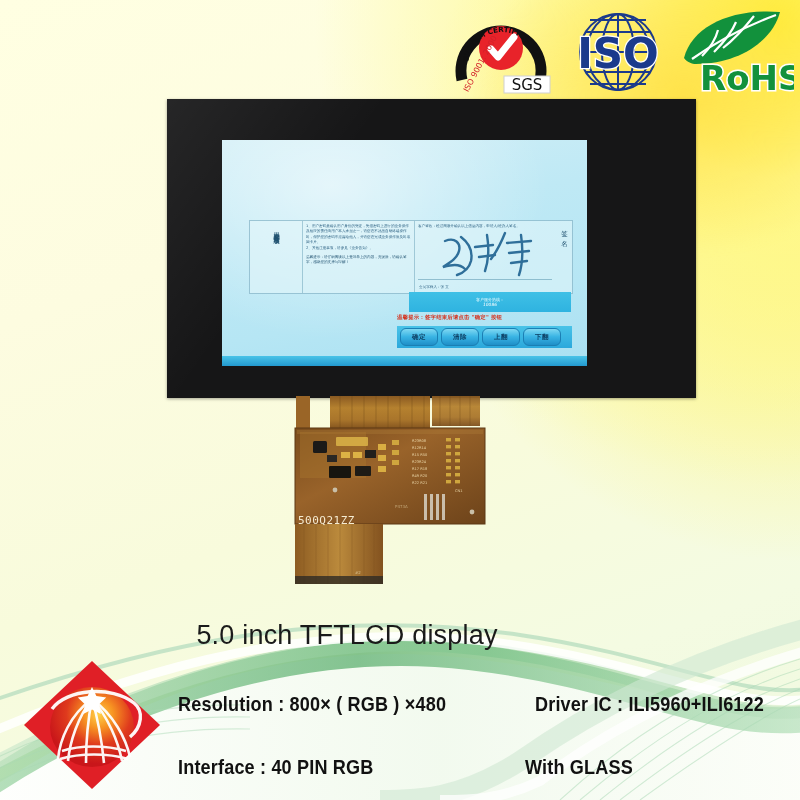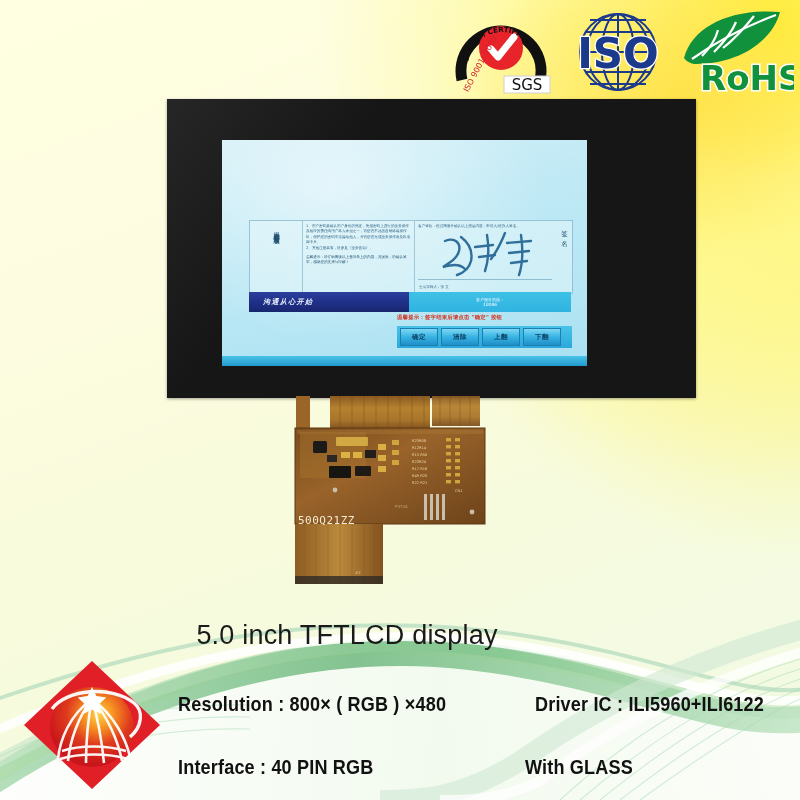--- a/index.html
+++ b/index.html
@@ -86,21 +86,21 @@
   .hint{position:absolute;left:175px;top:174px;width:175px;
     font-size:5.4px;color:#d4331f;font-family:"DejaVu Sans",sans-serif;
     font-weight:bold;letter-spacing:.2px;}
 
   
   .btnrow{position:absolute;left:175px;top:186px;width:175px;height:22px;
     background:linear-gradient(180deg,#49c3e8 0%,#2ba8dc 100%);
     display:flex;align-items:center;padding-left:3px;box-sizing:border-box;gap:3px;}
   .scrbtn{width:36px;height:16px;
     background:linear-gradient(180deg,#7fd8f2 0%,#39b4e4 48%,#1f8fc8 100%);
-    border:1px solid #1b7fb4;border-radius:0;
+    border:1px solid #1b7fb4;border-radius:6px;
     display:flex;align-items:center;justify-content:center;}
   .scrbtn span{font-size:6.5px;color:#0d3f63;font-family:"DejaVu Sans",sans-serif;
     font-weight:bold;letter-spacing:.4px;}
   .screen-bottom-bar{position:absolute;left:0;bottom:0;width:100%;height:10px;
     background:linear-gradient(180deg,#49c3e8 0%,#2399cf 100%);}
 
   
   .fpc{position:absolute;left:0;top:0;width:800px;height:800px;pointer-events:none;}
 
   
@@ -241,23 +241,20 @@
               <path d="M86,10 C88,24 88,38 84,50"></path>
             </g>
           </svg>
 
           <div class="sig-rule"></div>
           <div class="sig-rule-label">会员字样入：张   文</div>
           <div class="sig-name">签名</div>
         </div>
       </div>
 
-      <div class="banner">
-        <span>沟通从心开始</span>
-      </div>
       <div class="banner-right">
         <div class="b1">客户服务热线：</div>
         <div class="b2">10086</div>
       </div>
 
       <div class="hint">温馨提示：签字结束后请点击 "确定" 按钮</div>
 
       <div class="btnrow">
         <div class="scrbtn">
           <span>确定</span>

